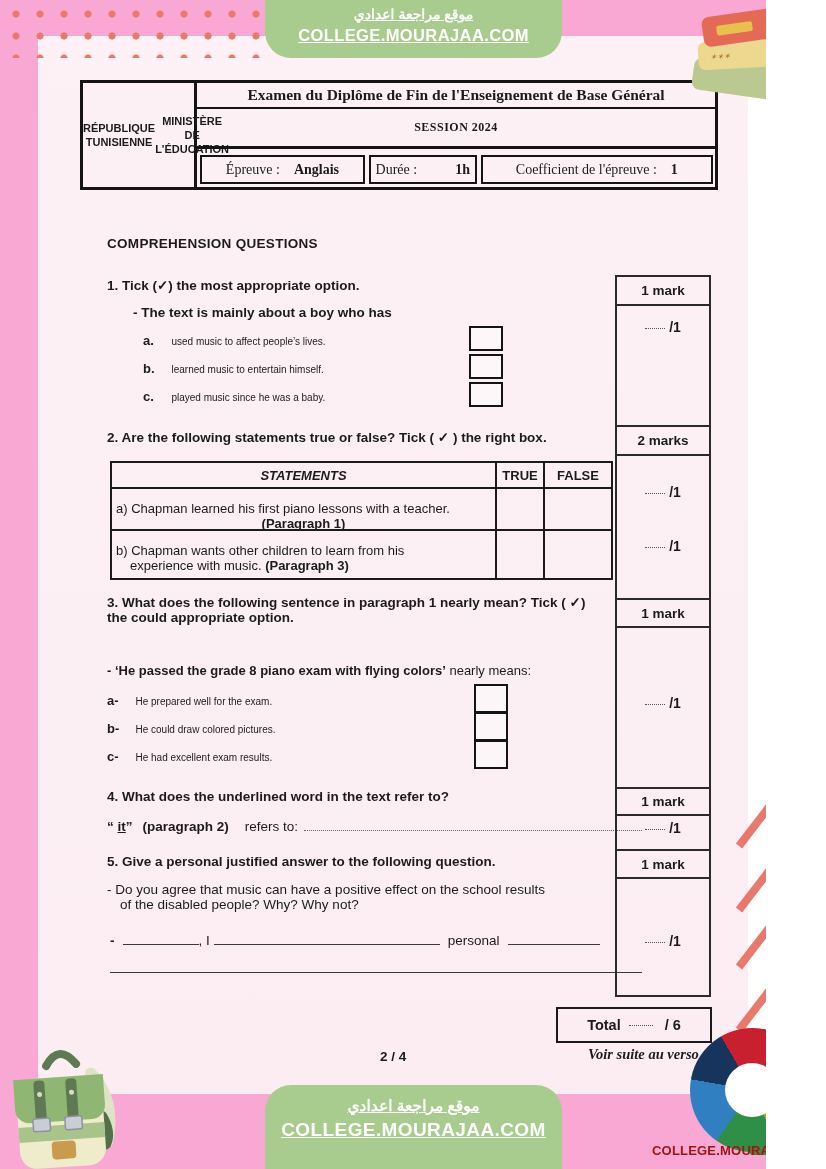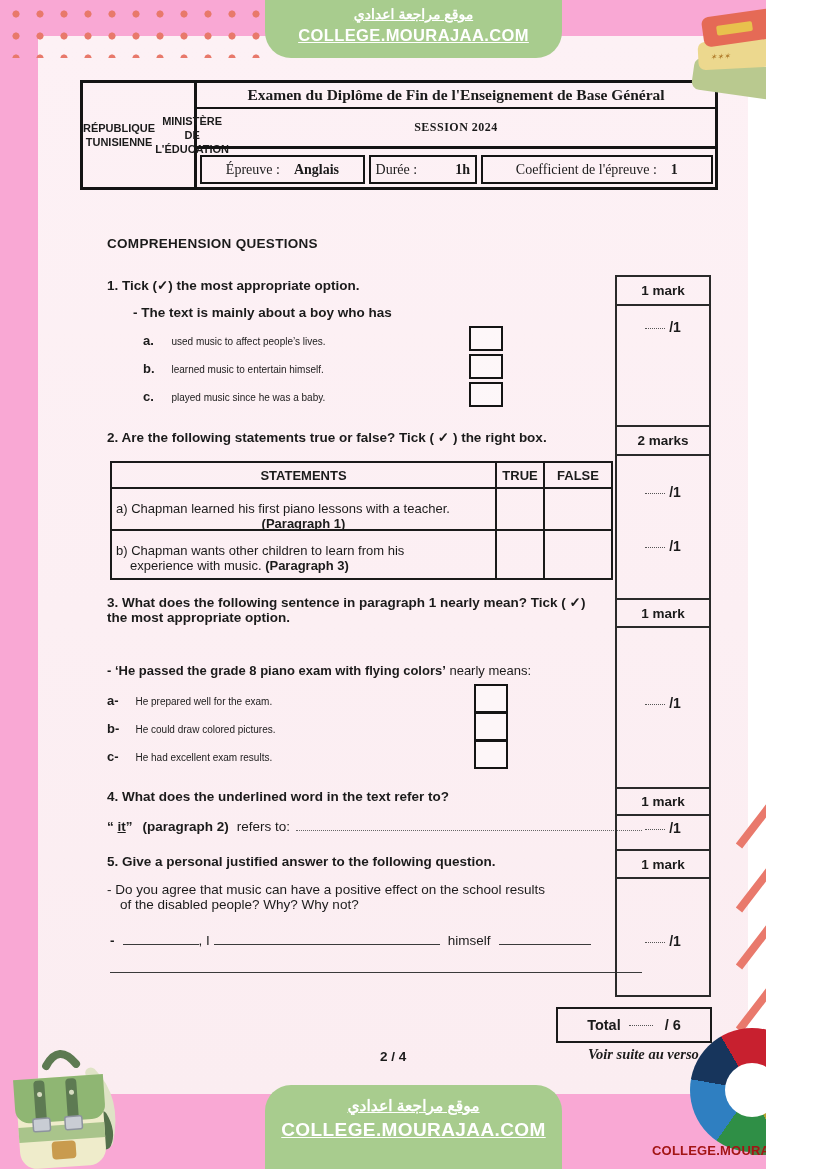--- a/index.html
+++ b/index.html
@@ -49,21 +49,21 @@
   .checkbox{position:absolute;width:30px;height:21px;border:2.2px solid #141414;background:rgba(255,255,255,.45);}
   .cb3{height:25px;}
 
   
   .t2{left:110px;top:461px;width:503px;border:2.5px solid #1a1a1a;box-sizing:border-box;font-size:13px;}
   .t2-row{display:flex;box-sizing:border-box;}
   .t2 .cA{width:385px;border-right:2px solid #1a1a1a;box-sizing:border-box;padding:12px 4px;}
   .t2 .cB{width:48px;border-right:2px solid #1a1a1a;box-sizing:border-box;display:flex;align-items:center;justify-content:center;}
   .t2 .cC{flex:1;display:flex;align-items:center;justify-content:center;}
   .t2-hdr{height:26px;border-bottom:2px solid #1a1a1a;font-weight:bold;}
-  .t2-hdr .cA{display:flex;align-items:center;justify-content:center;padding:0;}
+  .t2-hdr .cA{display:flex;align-items:center;justify-content:center;padding:0;font-style:italic;}
   .t2-a{height:42px;border-bottom:2px solid #1a1a1a;}
   .t2-b{height:47px;}
   .pcenter{text-align:center;font-weight:bold;}
 
   
   .marks-col{left:615px;top:275px;width:96px;height:722px;border:2.5px solid #2a2a2a;box-sizing:border-box;}
   .mark-cell{position:absolute;left:-1px;right:-1px;border-top:2.5px solid #2a2a2a;border-bottom:2.5px solid #2a2a2a;
              display:flex;align-items:center;justify-content:center;font-weight:bold;font-size:13.5px;background:transparent;}
   .score{position:absolute;left:0;right:0;text-align:center;font-size:14px;font-weight:600;}
   .lead{display:inline-block;width:20px;border-bottom:1.6px dotted #555;margin-right:4px;vertical-align:3px;}
@@ -192,21 +192,21 @@
           <span>experience with music. </span><b>(Paragraph 3)</b>
         </div>
       </div>
       <div class="cB"></div>
       <div class="cC"></div>
     </div>
   </div>
 
   <div class="abs" style="left:107px;top:594px;width:508px;">
     <div class="qtitle">3. What does the following sentence in paragraph 1 nearly mean? Tick ( ✓)</div>
-    <div class="qtitle">the most appropriate option.</div>
+    <div class="qtitle">the could appropriate option.</div>
   </div>
   <div class="abs" style="left:107px;top:663px;font-size:13px;">
     <b>- ‘He passed the grade 8 piano exam with flying colors’</b><span> nearly means:</span>
   </div>
   <div class="abs" style="left:107px;top:691px;">
     <span class="opt-letter">a-</span>
     <span class="opt-text">He prepared well for the exam.</span>
   </div>
   <div class="checkbox cb3" style="left:474px;top:684px;"></div>
   <div class="abs" style="left:107px;top:719px;">
@@ -217,35 +217,35 @@
   <div class="abs" style="left:107px;top:747px;">
     <span class="opt-letter">c-</span>
     <span class="opt-text">He had excellent exam results.</span>
   </div>
   <div class="checkbox cb3" style="left:474px;top:740px;"></div>
 
   <div class="abs qtitle" style="left:107px;top:789px;">4. What does the underlined word in the text refer to?</div>
   <div class="abs" style="left:107px;top:818px;width:535px;display:flex;align-items:baseline;font-size:13.5px;">
     <b><span>“ </span><span style="text-decoration:underline">it</span><span>”</span></b>
     <b style="margin-left:10px;">(paragraph 2)</b>
-    <span style="margin-left:8px;">refers to:</span>
+    <span style="margin-left:16px;">refers to:</span>
     <span class="dotline"></span>
   </div>
 
   <div class="abs qtitle" style="left:107px;top:854px;">5. Give a personal justified answer to the following question.</div>
   <div class="abs" style="left:107px;top:882px;width:510px;font-size:13.5px;">
     <div>- Do  you  agree  that  music  can  have  a  positive  effect  on  the  school  results</div>
     <div style="padding-left:13px;">of the disabled people? Why? Why not?</div>
   </div>
   <div class="abs" style="left:110px;top:931px;width:532px;display:flex;align-items:baseline;font-size:13.5px;">
     <span style="font-weight:bold;">-</span>
     <span class="blank" style="width:76px;margin-left:8px;"></span>
     <span>, I</span>
     <span class="blank" style="width:226px;margin-left:4px;"></span>
-    <span style="margin-left:8px;">himself</span>
+    <span style="margin-left:8px;">personal</span>
     <span class="blank" style="width:92px;margin-left:8px;"></span>
   </div>
   <div class="abs solidline" style="left:110px;top:958px;width:532px;height:14px;"></div>
 
   <div class="abs marks-col">
     <div class="mark-cell" style="top:-2px;height:27px;">1 mark</div>
     <div class="score" style="top:42px;"><span class="lead"></span><span>/1</span></div>
     <div class="mark-cell" style="top:148px;height:27px;">2 marks</div>
     <div class="score" style="top:207px;"><span class="lead"></span><span>/1</span></div>
     <div class="score" style="top:261px;"><span class="lead"></span><span>/1</span></div>

